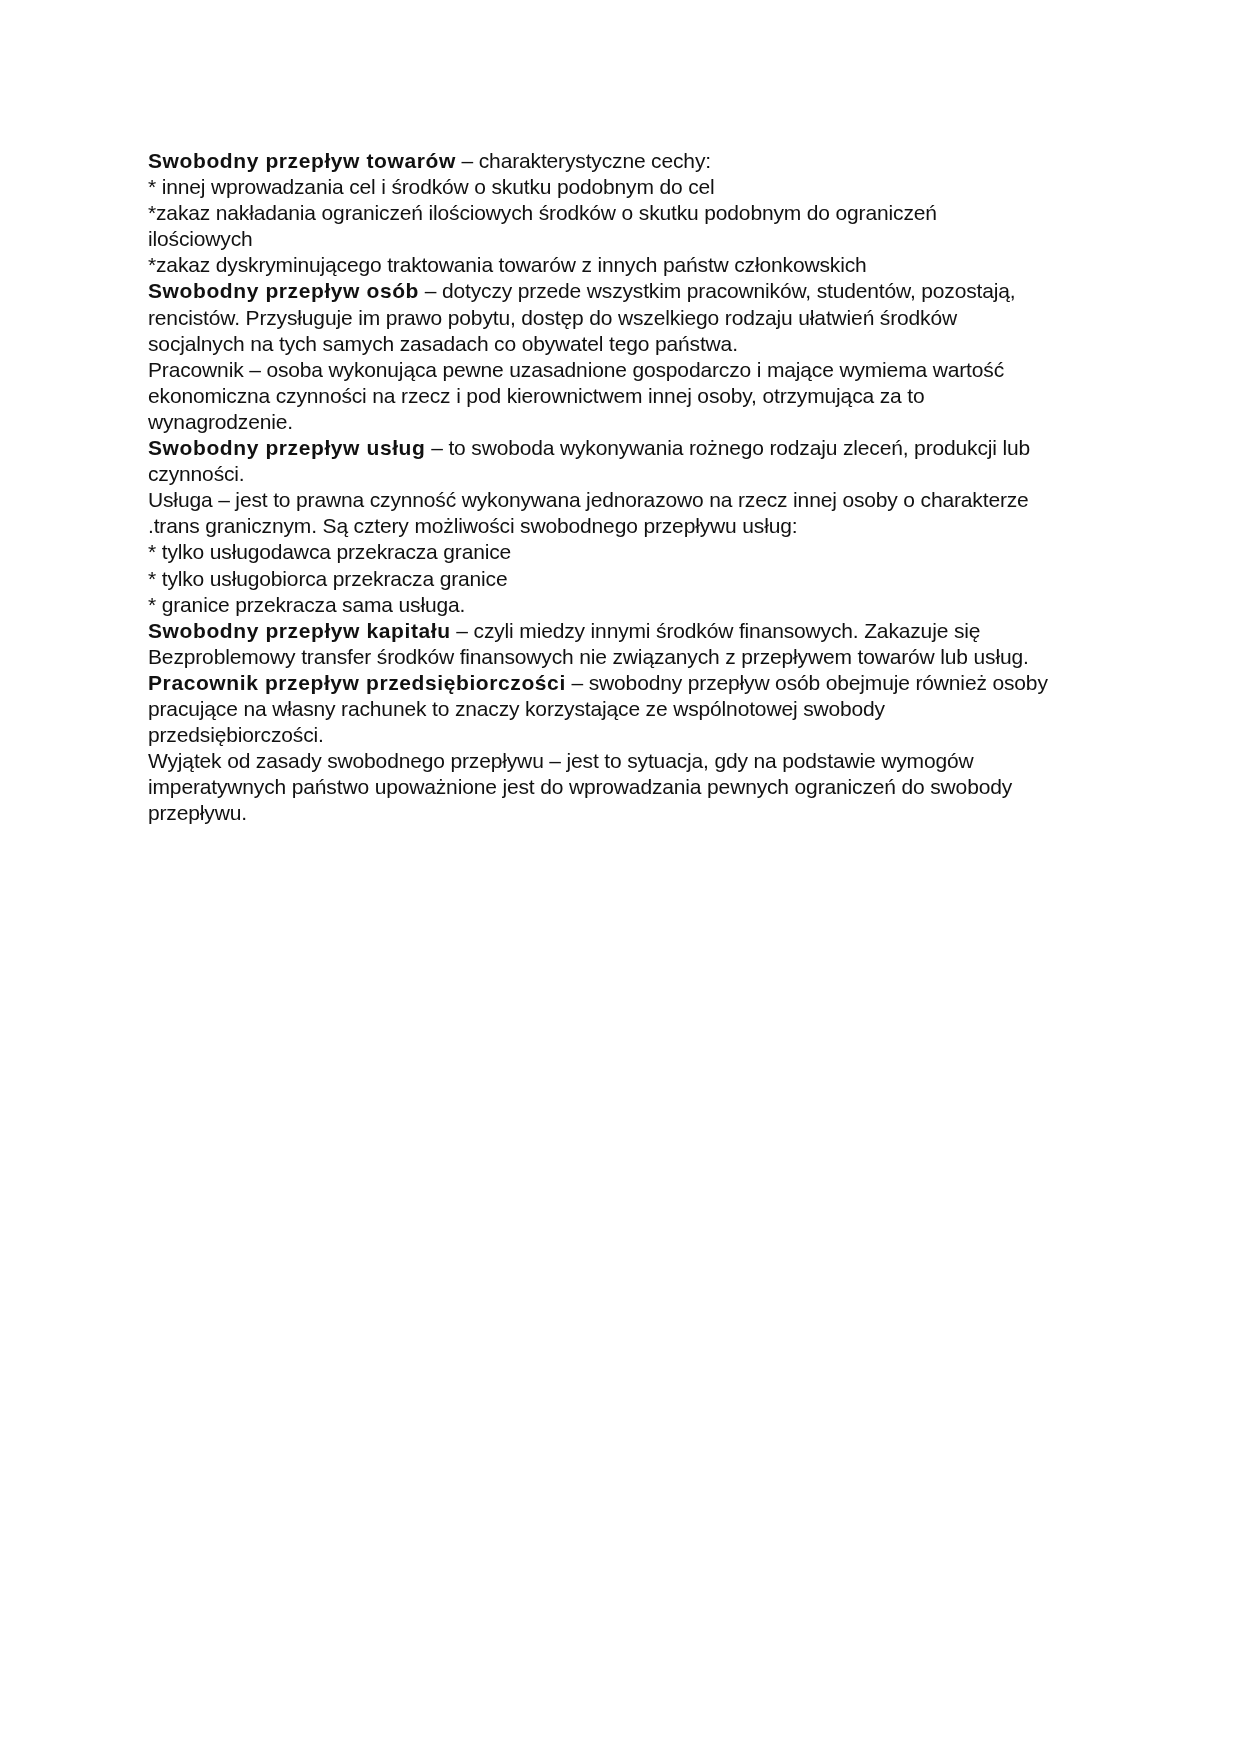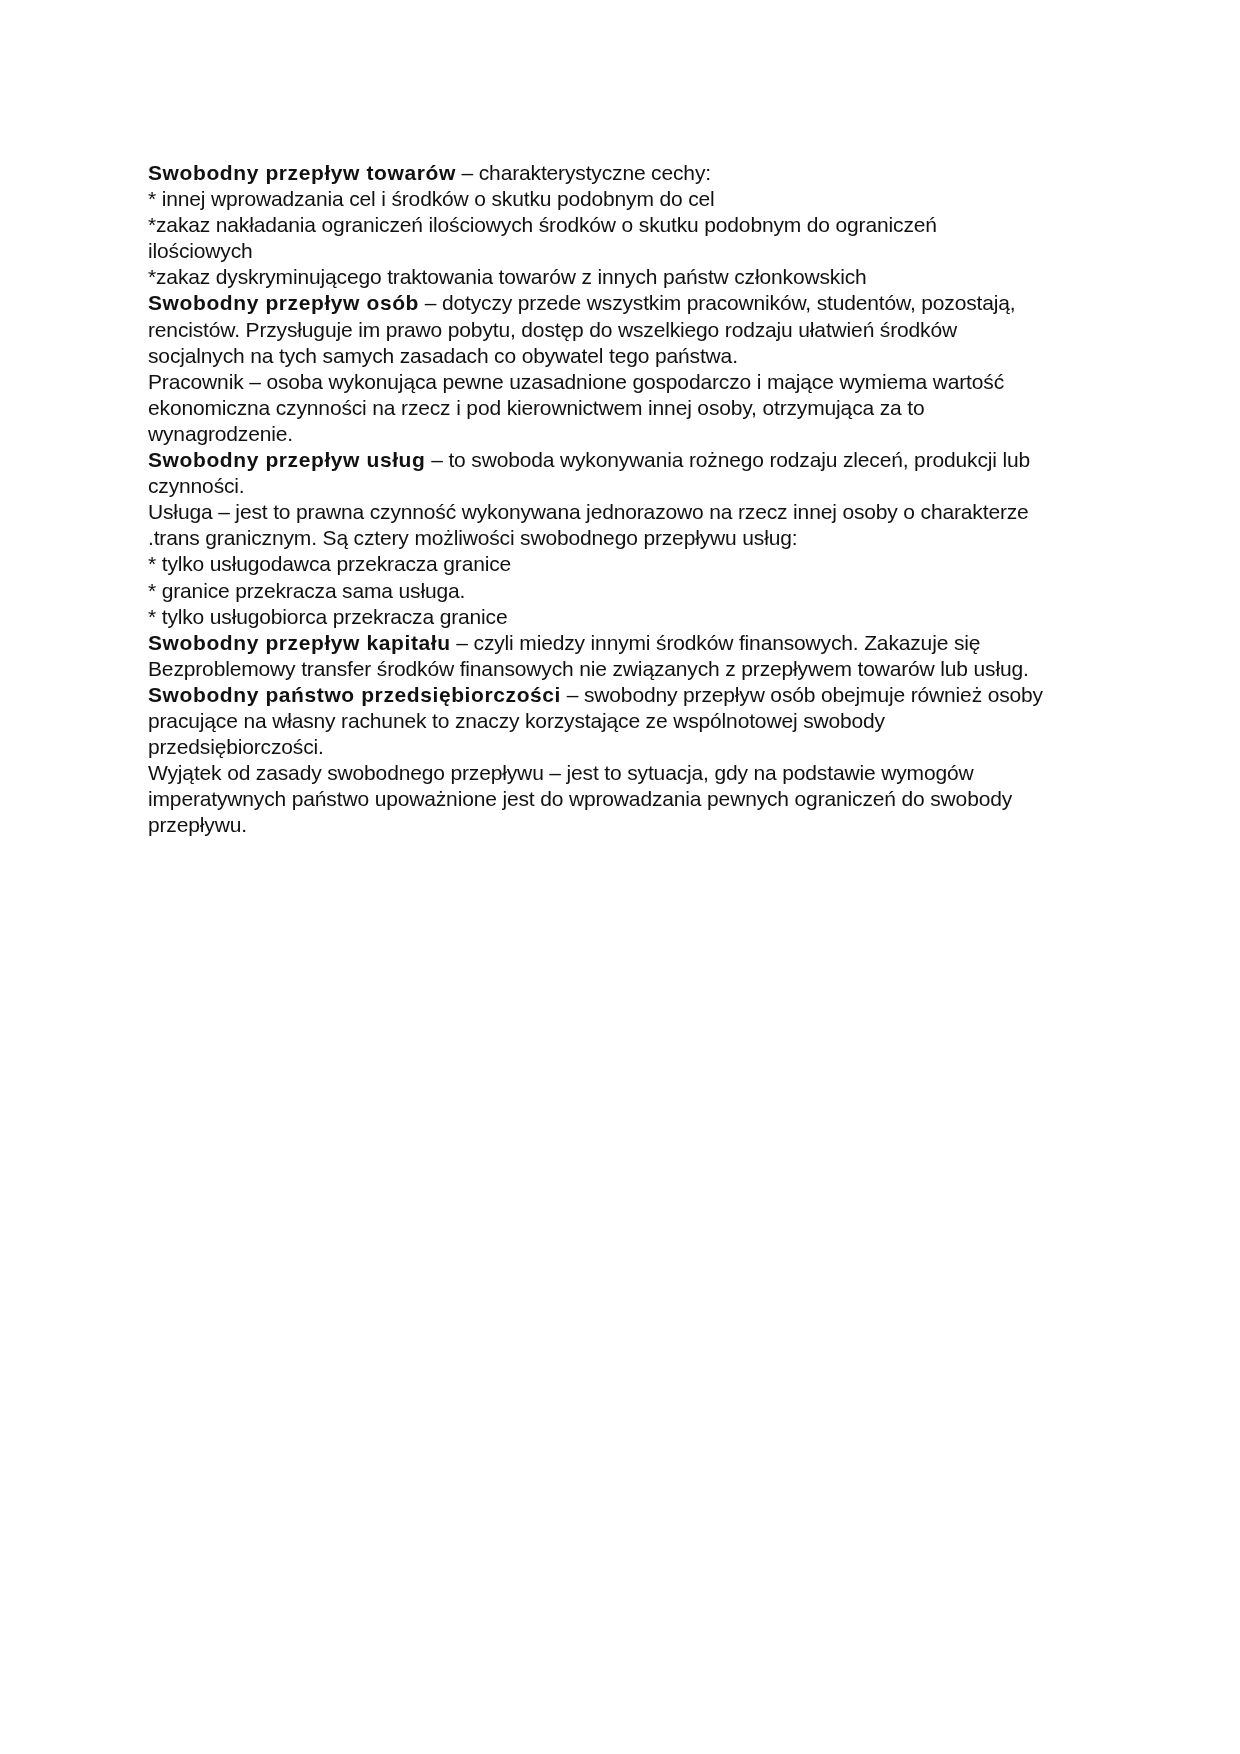--- a/index.html
+++ b/index.html
@@ -17,21 +17,21 @@
       position: absolute;
       left: 0;
       top: 0;
       width: 1240px;
       height: 1754px;
       background: #ffffff;
     }
     .content {
       position: absolute;
       left: 148px;
-      top: 160px;
+      top: 148px;
       width: 990px;
       font-family: "Liberation Sans", sans-serif;
       font-size: 21px;
       line-height: 26.1px;
       color: #111111;
       letter-spacing: -0.15px;
     }
     .line {
       display: block;
       white-space: nowrap;
@@ -55,24 +55,24 @@
     <span class="line"><span>rencistów. Przysługuje im prawo pobytu, dostęp do wszelkiego rodzaju ułatwień środków</span></span>
     <span class="line"><span>socjalnych na tych samych zasadach co obywatel tego państwa.</span></span>
     <span class="line"><span>Pracownik – osoba wykonująca pewne uzasadnione gospodarczo i mające wymiema wartość</span></span>
     <span class="line"><span>ekonomiczna czynności na rzecz i pod kierownictwem innej osoby, otrzymująca za to</span></span>
     <span class="line"><span>wynagrodzenie.</span></span>
     <span class="line"><span class="b">Swobodny przepływ usług</span><span> – to swoboda wykonywania rożnego rodzaju zleceń, produkcji lub</span></span>
     <span class="line"><span>czynności.</span></span>
     <span class="line"><span>Usługa – jest to prawna czynność wykonywana jednorazowo na rzecz innej osoby o charakterze</span></span>
     <span class="line"><span>.trans granicznym. Są cztery możliwości swobodnego przepływu usług:</span></span>
     <span class="line"><span>* tylko usługodawca przekracza granice</span></span>
+    <span class="line"><span>* tylko usługobiorca przekracza granice</span></span>
     <span class="line"><span>* granice przekracza sama usługa.</span></span>
-    <span class="line"><span>* tylko usługobiorca przekracza granice</span></span>
     <span class="line"><span class="b">Swobodny przepływ kapitału</span><span> – czyli miedzy innymi środków finansowych. Zakazuje się</span></span>
     <span class="line"><span>Bezproblemowy transfer środków finansowych nie związanych z przepływem towarów lub usług.</span></span>
-    <span class="line"><span class="b">Swobodny państwo przedsiębiorczości</span><span> – swobodny przepływ osób obejmuje również osoby</span></span>
+    <span class="line"><span class="b">Pracownik przepływ przedsiębiorczości</span><span> – swobodny przepływ osób obejmuje również osoby</span></span>
     <span class="line"><span>pracujące na własny rachunek to znaczy korzystające ze wspólnotowej swobody</span></span>
     <span class="line"><span>przedsiębiorczości.</span></span>
     <span class="line"><span>Wyjątek od zasady swobodnego przepływu – jest to sytuacja, gdy na podstawie wymogów</span></span>
     <span class="line"><span>imperatywnych państwo upoważnione jest do wprowadzania pewnych ograniczeń do swobody</span></span>
     <span class="line"><span>przepływu.</span></span>
   </div>
 </div>
 
 </body></html>

